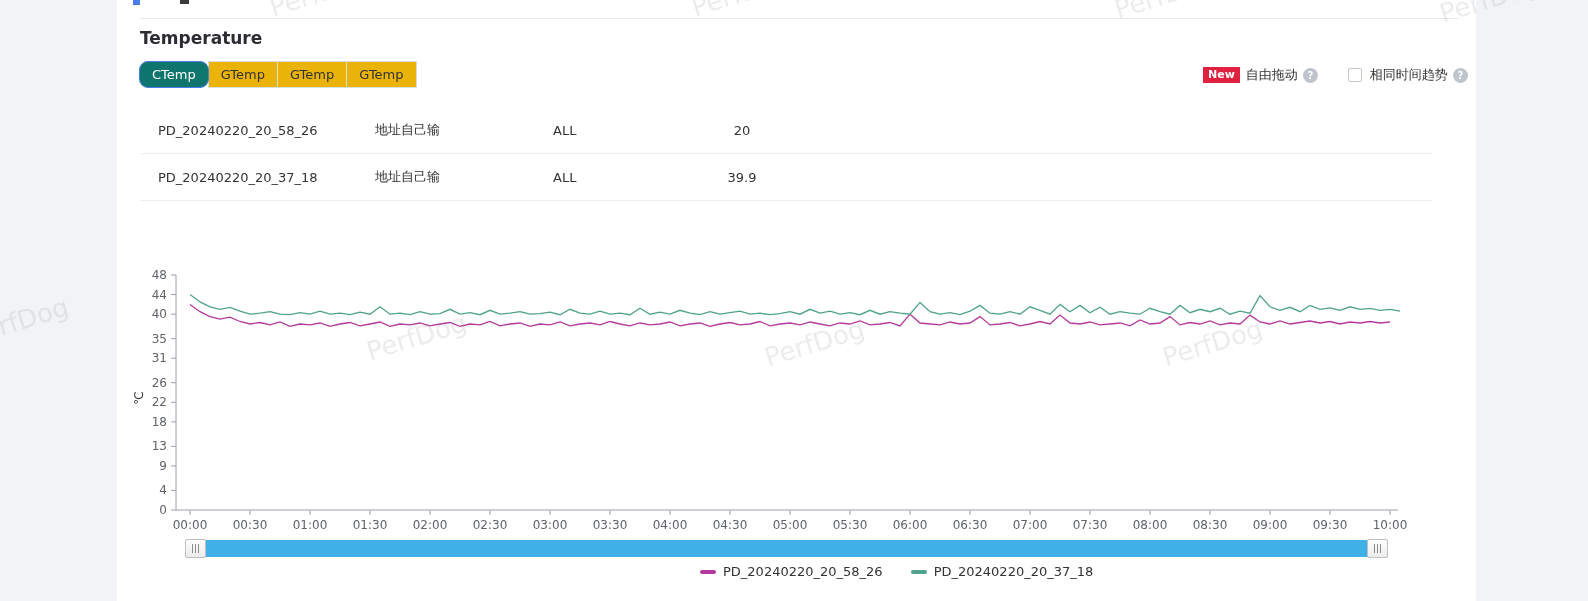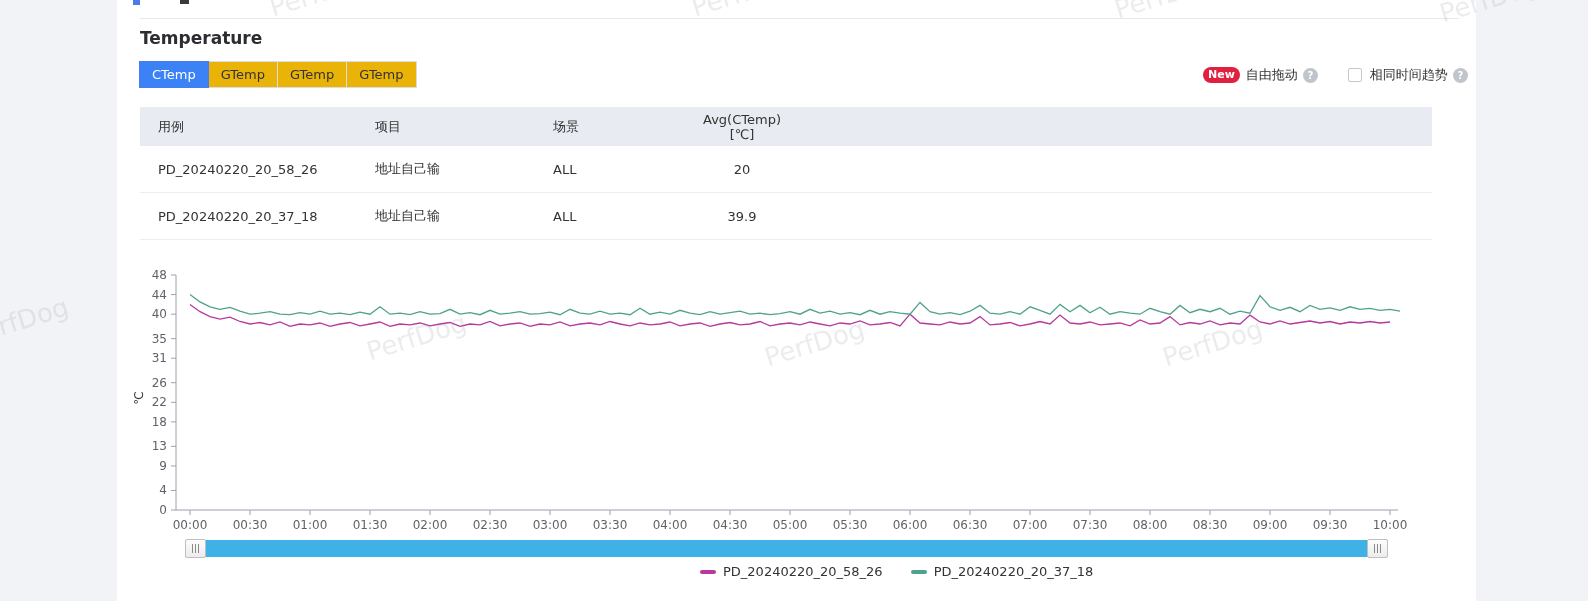--- a/index.html
+++ b/index.html
@@ -13,25 +13,25 @@
   .frag-dark { position:absolute; left:63px; top:0; width:9px; height:4px; background:#3a3a3a; }
   .divider { position:absolute; left:23px; top:18px; width:1319px; height:1px; background:#e7e8ea; }
 
   .page-title { position:absolute; left:23px; top:28px; font-size:17px; font-weight:bold; color:#2b2d33; }
 
   .tabs { position:absolute; left:22px; top:61px; display:inline-flex; }
   .tab { min-width:66px; height:27px; display:flex; align-items:center; justify-content:center;
     font-size:13px; color:#333; background:#eab308; border:1px solid #d8dce3; margin-left:-1px;
     cursor:pointer; padding:0 12px; }
   .tab:first-child { margin-left:0; }
-  .tab.active { background:#3b82f6; border-color:#4b7be8; color:#fff; z-index:1; }
+  .tab.active { background:#0f766e; border-color:#4b7be8; color:#fff; z-index:1;border-radius:9px; }
 
   .controls { position:absolute; left:1086px; top:66px; display:flex; align-items:center; font-size:13px; color:#333; }
   .badge-new { background:#e0203f; color:#fff; font-size:11px; font-weight:bold;
-    padding:1px 5px 2px; border-radius:8px; margin-right:6px; }
+    padding:1px 5px 2px; border-radius:0; margin-right:6px; }
   .help { width:15px; height:15px; border-radius:50%; background:#c0c4cc; color:#fff;
     font-size:10px; font-weight:bold; display:inline-flex; align-items:center; justify-content:center;
     margin-left:5px; cursor:pointer; }
   .chk { width:14px; height:14px; border:1px solid #c4c8d0; border-radius:2px; background:#fff;
     margin:0 8px 0 30px; cursor:pointer; }
 
   .table { position:absolute; left:23px; top:107px; width:1292px; font-size:13px; }
   .t-head { display:flex; align-items:center; height:39px; background:#e9ebf2; color:#333; }
   .t-row  { display:flex; align-items:center; height:47px; border-bottom:1px solid #ebeef5; color:#333; }
   .c1 { width:235px; padding-left:18px; }
@@ -76,26 +76,20 @@
   <div class="controls">
     <span class="badge-new">New</span>
     <span>自由拖动</span>
     <span class="help">?</span>
     <span class="chk"></span>
     <span>相同时间趋势</span>
     <span class="help">?</span>
   </div>
 
   <div class="table">
-    <div class="t-head">
-      <div class="c1">用例</div>
-      <div class="c2">项目</div>
-      <div class="c3">场景</div>
-      <div class="c4">Avg(CTemp)[℃]</div>
-    </div>
     <div class="t-row">
       <div class="c1">PD_20240220_20_58_26</div>
       <div class="c2">地址自己输</div>
       <div class="c3">ALL</div>
       <div class="c4">20</div>
     </div>
     <div class="t-row">
       <div class="c1">PD_20240220_20_37_18</div>
       <div class="c2">地址自己输</div>
       <div class="c3">ALL</div>

